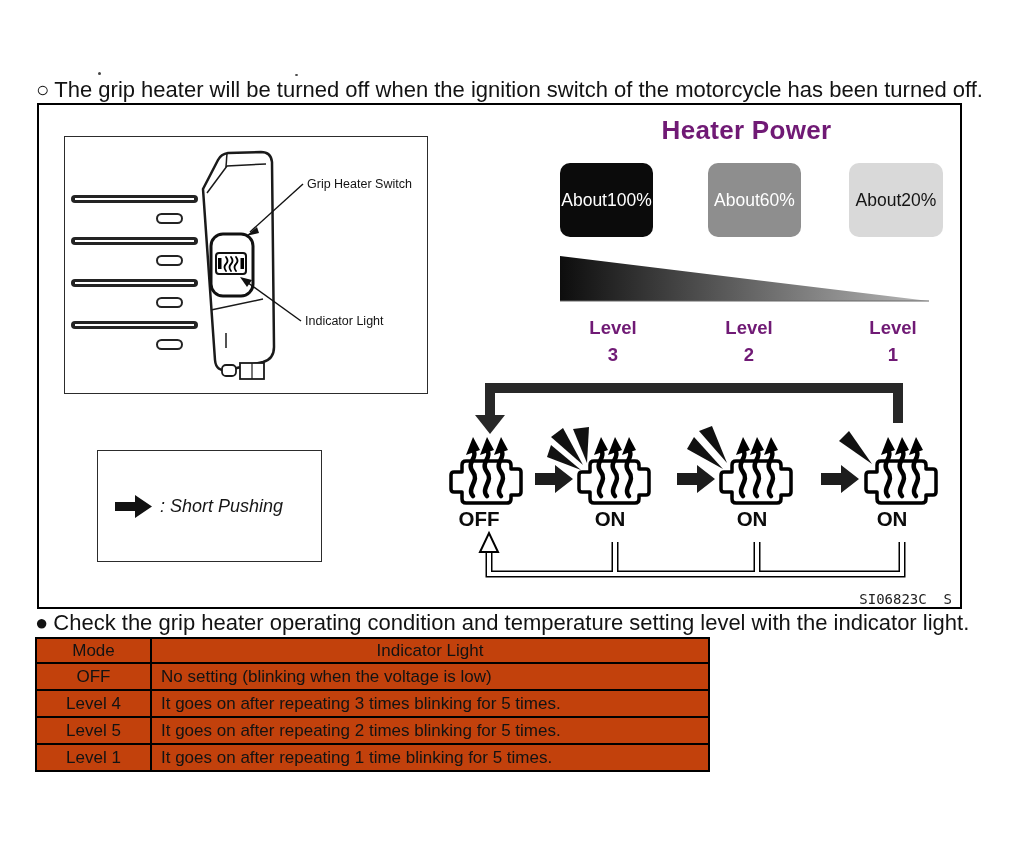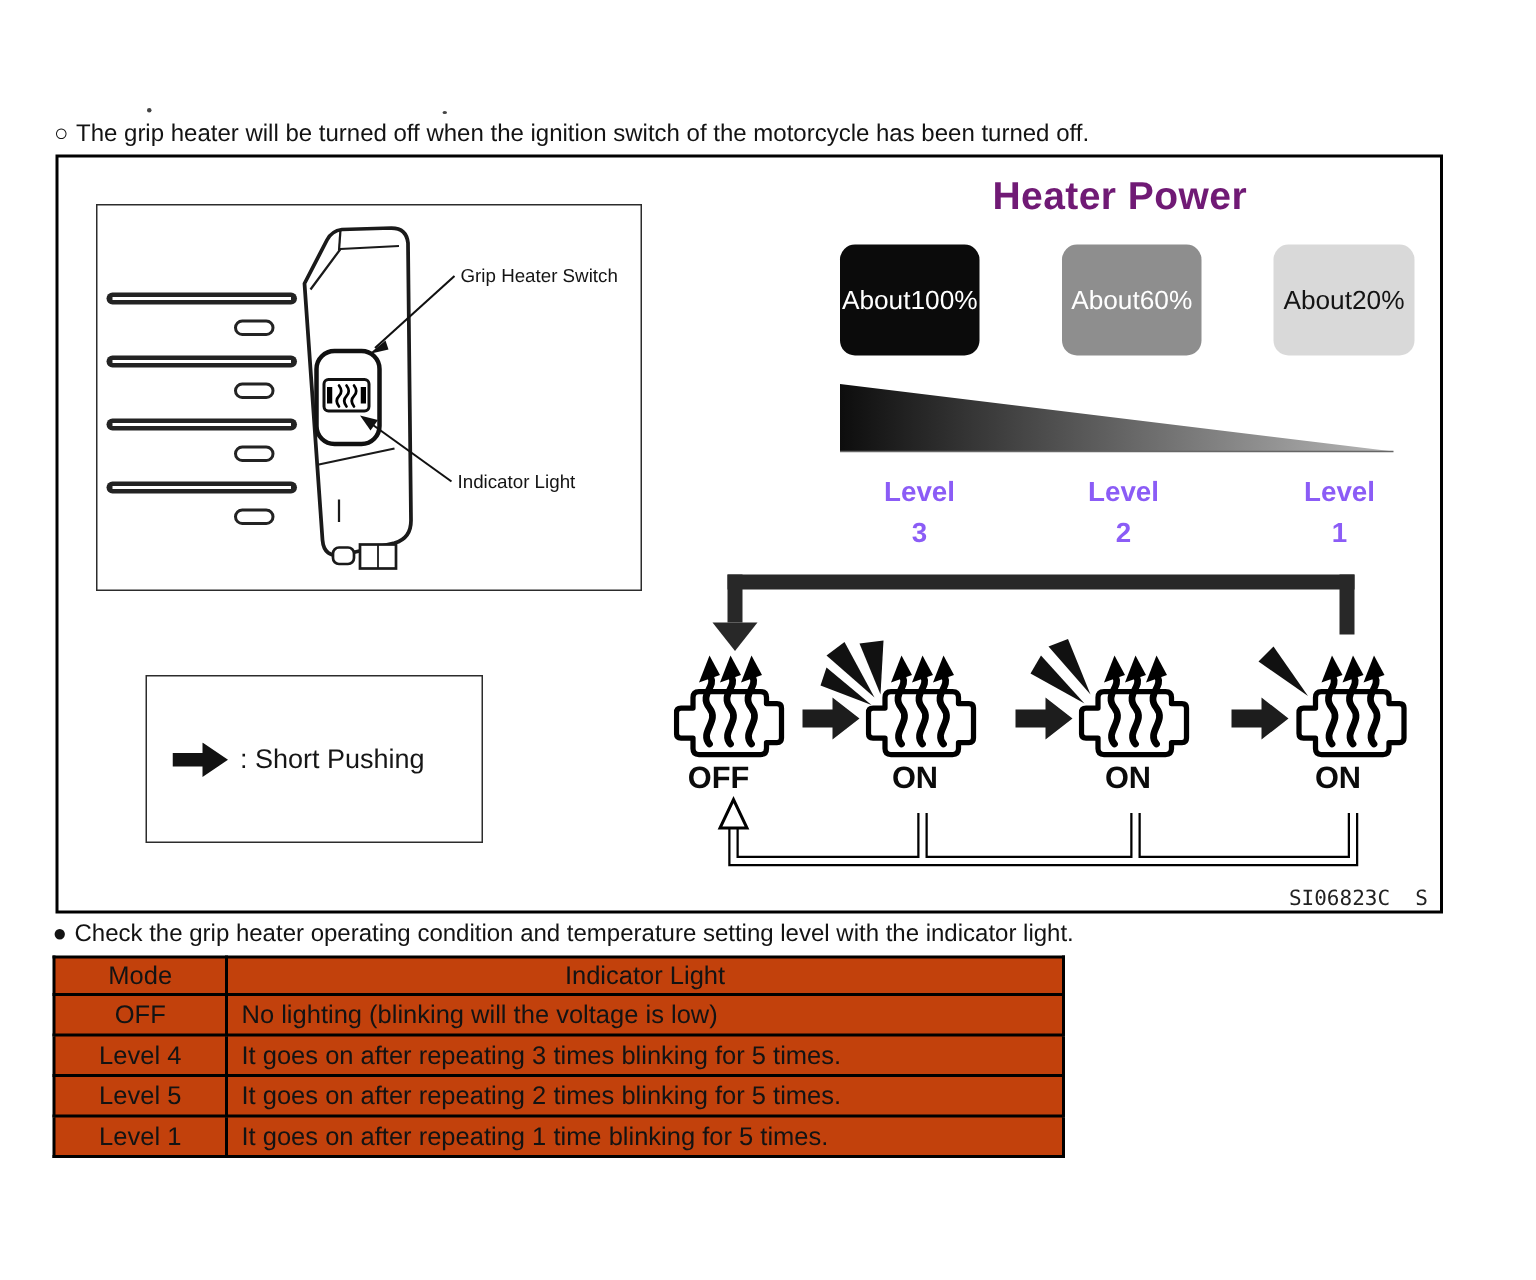--- a/index.html
+++ b/index.html
@@ -3,21 +3,21 @@
 <meta charset="utf-8">
 <style>
   * { margin:0; padding:0; box-sizing:border-box; }
   body {
     width:1024px; height:853px; background:#ffffff; position:relative;
     font-family:"Liberation Sans", sans-serif; color:#111; overflow:hidden;
   }
   .abs { position:absolute; }
 
   
-  .note { font-size:16px; line-height:22px; white-space:nowrap; color:#131313; }
+  .note { font-size:22px; line-height:22px; white-space:nowrap; color:#131313; }
   .note .bullet { margin-right:5px; }
   .artifact-dot { position:absolute; background:#444; border-radius:50%; }
 
   
   .figure-box {
     position:absolute; left:37px; top:103px; width:925px; height:506px;
     border:2px solid #000; background:#fff;
   }
 
   
@@ -27,33 +27,33 @@
   }
   .illus-box svg { display:block; }
   .illus-label { font-size:12.5px; fill:#141414; }
 
   
   .legend-box {
     position:absolute; left:58px; top:345px; width:225px; height:112px;
     border:1.5px solid #2c2c2c; background:#fff;
     display:flex; flex-direction:column; justify-content:center; gap:11px; padding-left:17px;
   }
-  .legend-row { display:flex; align-items:center; gap:7px; font-size:18px; color:#161616; }
+  .legend-row { display:flex; align-items:center; gap:7px; font-size:18px; color:#161616;font-style:italic; }
 
   
   .hp-title { position:absolute; left:520px; top:10px; width:375px; text-align:center;
     font-size:26px; font-weight:bold; letter-spacing:0.3px; color:#701a75; }
   .power-box {
     position:absolute; top:58px; height:74px; width:93px; border-radius:10px;
     display:flex; align-items:center; justify-content:center;
     font-size:17.5px; line-height:1.42;
   }
   .tri-svg { position:absolute; left:520px; top:148px; }
   .level-label { position:absolute; top:209px; width:92px; text-align:center;
-    font-weight:bold; font-size:18.5px; line-height:27px; color:#8b5cf6; }
+    font-weight:bold; font-size:18.5px; line-height:27px; color:#701a75; }
 
   
   .flow-svg { position:absolute; left:410px; top:270px; }
   .grip-body { fill:#fff; stroke:#000; stroke-width:3.5; stroke-linejoin:round; }
   .grip-waves path { fill:none; stroke:#000; stroke-width:4.5; stroke-linecap:round; }
   .grip-waves polygon { fill:#000; }
   .tube-outer { stroke:#000; stroke-width:7; fill:none; }
   .tube-inner { stroke:#fff; stroke-width:4; fill:none; }
   .open-arrow { fill:#fff; stroke:#000; stroke-width:2; }
   .state-label { position:absolute; top:402px; height:26px; text-align:center;
@@ -265,21 +265,21 @@
 <table class="mode-table">
   <thead>
     <tr>
       <th class="col-mode">Mode</th>
       <th class="col-ind" style="text-align:center; padding-left:0;">Indicator Light</th>
     </tr>
   </thead>
   <tbody>
     <tr>
       <td class="col-mode">OFF</td>
-      <td class="col-ind">No lighting (blinking will the voltage is low)</td>
+      <td class="col-ind">No setting (blinking when the voltage is low)</td>
     </tr>
     <tr>
       <td class="col-mode">Level 4</td>
       <td class="col-ind">It goes on after repeating 3 times blinking for 5 times.</td>
     </tr>
     <tr>
       <td class="col-mode">Level 5</td>
       <td class="col-ind">It goes on after repeating 2 times blinking for 5 times.</td>
     </tr>
     <tr>

